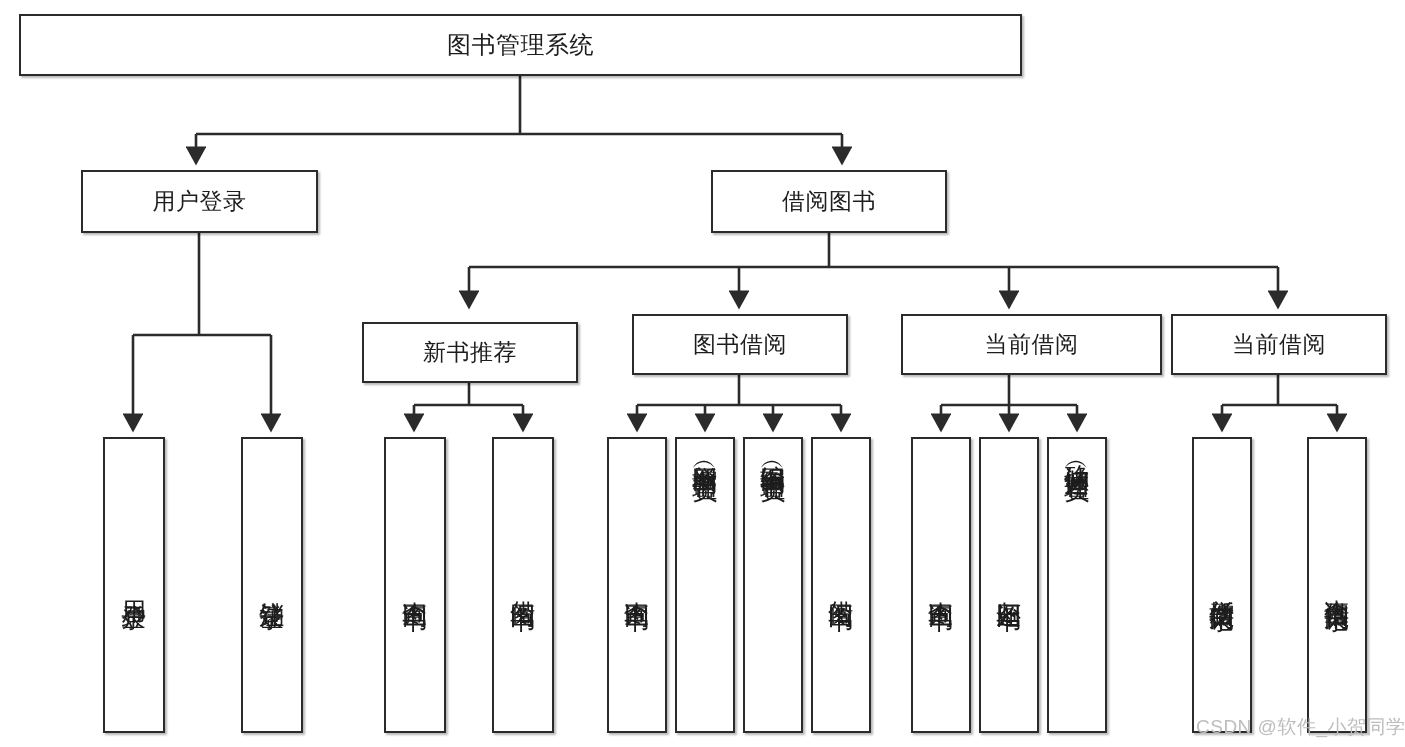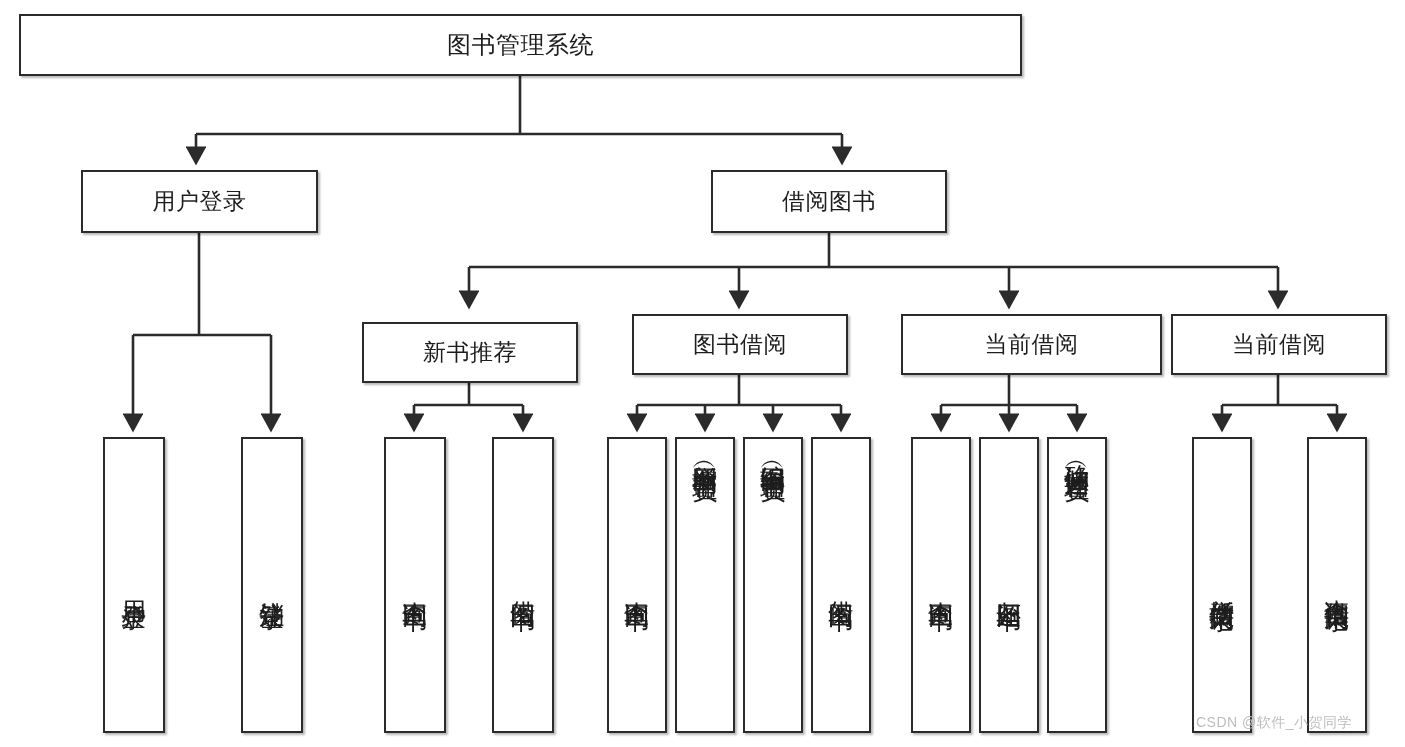--- a/index.html
+++ b/index.html
@@ -63,21 +63,21 @@
     line-height: 1.05;
     letter-spacing: 2px;
     white-space: nowrap;
   }
   .node.v.centered {
     align-items: center;
     padding-top: 0;
   }
   .watermark {
     position: absolute;
-    font-size: 14px;
+    font-size: 19px;
     color: #bdbdbd;
     white-space: nowrap;
     z-index: 3;
     letter-spacing: 0.5px;
   }
 </style>
 </head>
 <body>
 
 <div id="canvas">

